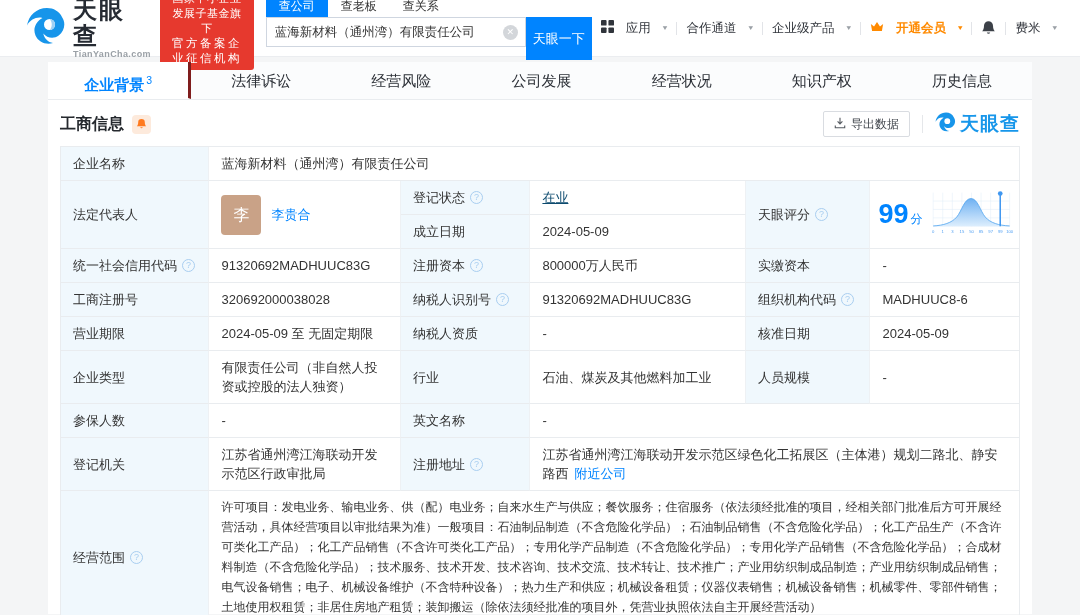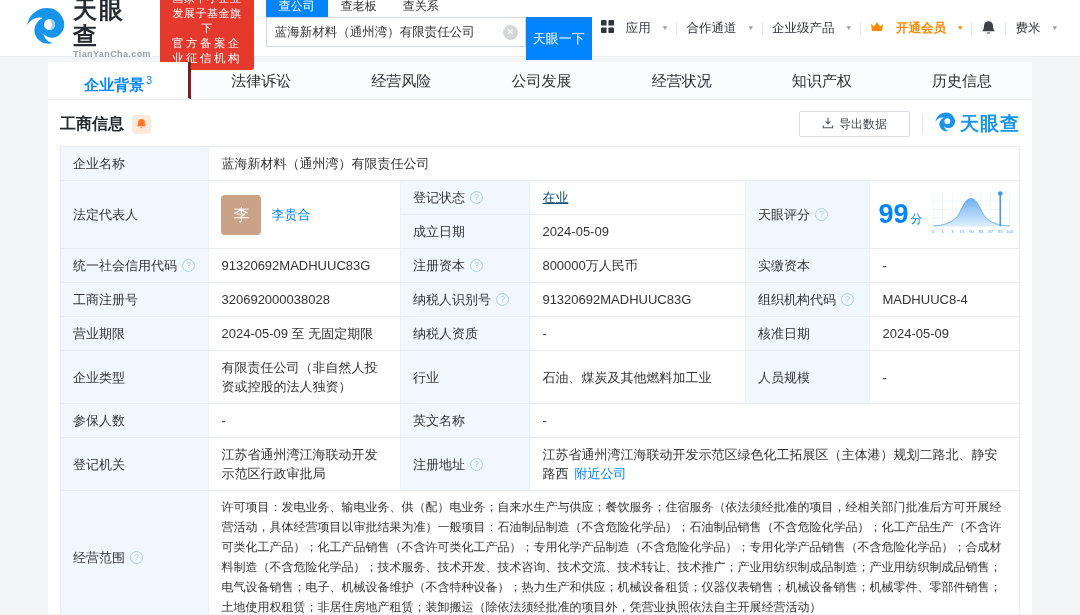--- a/index.html
+++ b/index.html
@@ -38,21 +38,21 @@
   .tabs{display:flex;height:38px;background:#fbfcfd;border-bottom:1px solid #e9ecef}
   .tab{flex:1;text-align:center;line-height:37px;font-size:15px;color:#2b2f36;cursor:pointer}
   .tab.active{background:#fff;color:#0084ff;font-weight:bold;border-right:3px solid #7f1d1d;border-bottom:1px solid #fff}
   .tab-badge{font-size:10.5px;color:#0084ff;vertical-align:6px;margin-left:2px;font-weight:normal}
   
   .sec-head{display:flex;align-items:center;padding:11px 12px 9px}
   .sec-title{font-size:16px;font-weight:bold;color:#25292e}
   .bell-chip{width:19px;height:19px;border-radius:4px;background:#fdeadc;margin-left:8px;
     display:flex;align-items:center;justify-content:center;cursor:pointer}
   .sec-right{margin-left:auto;display:flex;align-items:center;gap:12px}
-  .export-btn{display:flex;align-items:center;gap:5px;height:26px;padding:0 22px;border:1px solid #d9dce1;
+  .export-btn{display:flex;align-items:center;gap:5px;height:26px;padding:0 10px;border:1px solid #d9dce1;
     border-radius:2px;background:#fff;font-size:12px;color:#41464d;cursor:pointer;font-family:inherit}
   .sec-sep{width:1px;height:18px;background:#e5e7ea}
   .wm{display:flex;align-items:center;gap:3px}
   .wm-t{font-size:19px;font-weight:bold;color:#1796ea;letter-spacing:1px}
   
   .table{margin:0 12px;border:1px solid #e9ecef;border-bottom:none}
   .t-row{display:grid;grid-template-columns:15.5% 20% 13.5% 22.5% 13% 15.5%}
   .cell{border-bottom:1px solid #e9ecef;border-right:1px solid #eef1f4;padding:7px 12px;
     font-size:13px;line-height:19px;display:flex;align-items:center}
   .t-row .cell:last-child{border-right:none}
@@ -326,21 +326,21 @@
             <span class="help">?</span>
           </div>
       <div class="cell">
             <span>91320692MADHUUC83G</span>
           </div>
       <div class="cell lbl">
             <span>组织机构代码</span>
             <span class="help">?</span>
           </div>
       <div class="cell">
-            <span>MADHUUC8-4</span>
+            <span>MADHUUC8-6</span>
           </div>
     </div>
 
     <div class="t-row">
       <div class="cell lbl">
             <span>营业期限</span>
           </div>
       <div class="cell">
             <span>2024-05-09 至 无固定期限</span>
           </div>

